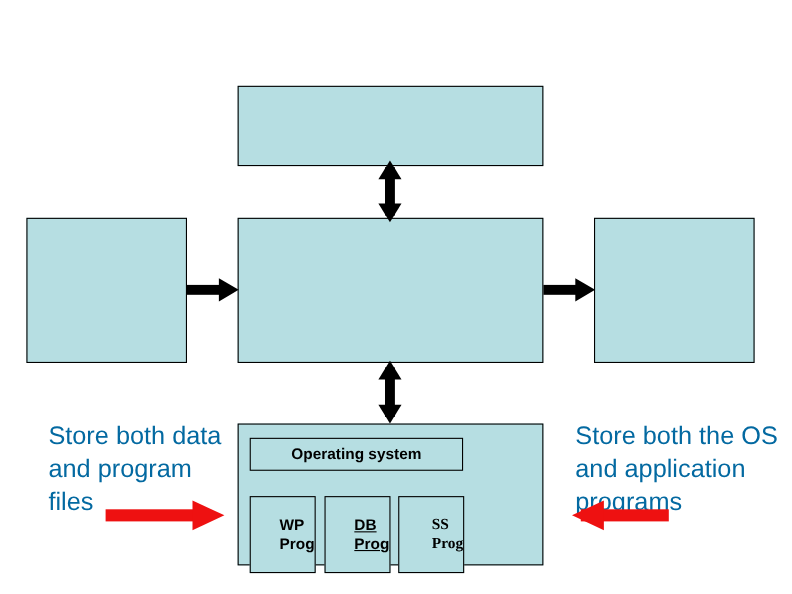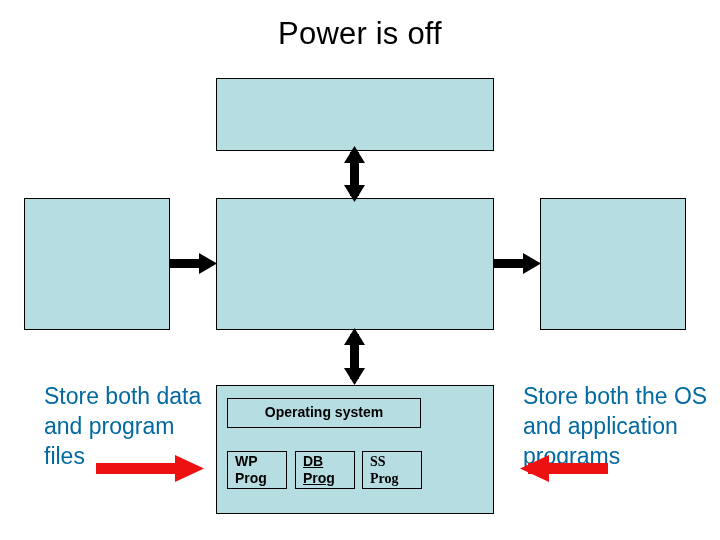--- a/index.html
+++ b/index.html
@@ -59,22 +59,22 @@
     font-weight: bold;
     color: #000000;
     line-height: 1.22;
   }
   #os-box {
     left: 10px; top: 12px; width: 194px; height: 30px;
   }
   .prog-box {
     top: 65px;
     width: 60px;
-    height: 38px;
-    justify-content: flex-start;
+    height: 70px;
+    justify-content: flex-end;
     padding-left: 7px;
     box-sizing: border-box;
   }
   .prog-label { display: block; text-align: left; }
   #prog-wp { left: 10px; }
   #prog-db { left: 78px; text-decoration: underline; }
   #prog-ss { left: 145px; font-family: Liberation Serif, serif; }
 
   
   .caption {
@@ -93,21 +93,20 @@
     left: 0; top: 0;
     width: 720px; height: 540px;
     pointer-events: none;
   }
 </style>
 </head>
 <body>
 
 <div id="stage">
 
-  <div id="title">Power is off</div>
 
   <div class="box" id="box-top"></div>
 
   <div class="box" id="box-left"></div>
   <div class="box" id="box-center"></div>
   <div class="box" id="box-right"></div>
 
   <div class="box" id="box-bottom">
     <div class="inner-box" id="os-box">
       <span>Operating system</span>

